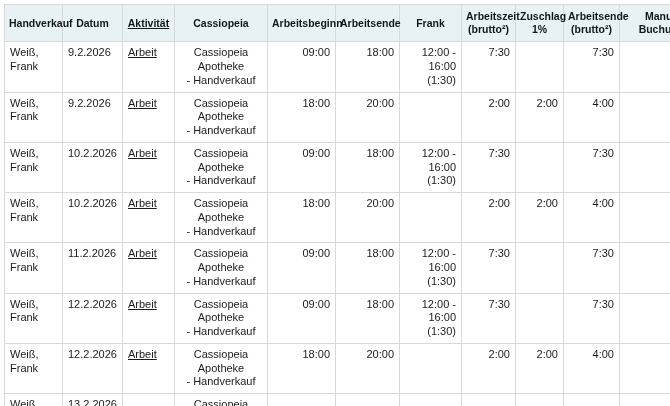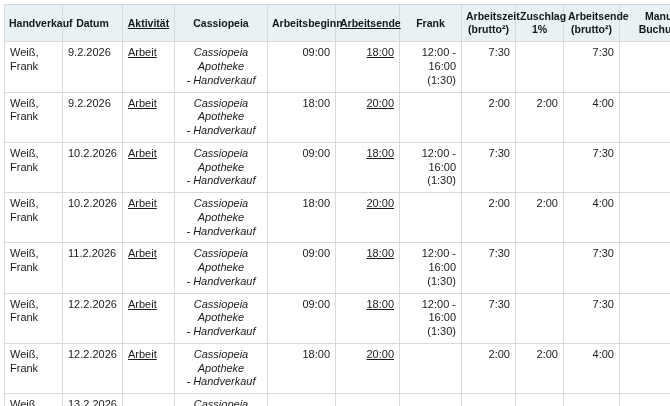--- a/index.html
+++ b/index.html
@@ -43,42 +43,42 @@
     padding: 5px 4px;
     vertical-align: middle;
     color: #11181c;
   }
   
   .c-emp      { width: 58px;  text-align: left; }
   .c-date     { width: 60px;  text-align: left; }
   .c-act      { width: 52px;  text-align: left; text-decoration: underline; }
   .c-dept     { width: 93px;  text-align: center; }
   .c-begin    { width: 68px;  text-align: right; }
-  .c-end      { width: 64px;  text-align: right; text-decoration: underline; }
+  .c-end      { width: 64px;  text-align: right; }
   .c-pause    { width: 62px;  text-align: right; }
   .c-net      { width: 54px;  text-align: right; }
   .c-sup      { width: 48px;  text-align: right; }
   .c-gross    { width: 56px;  text-align: right; }
   .c-manual   { width: 96px;  text-align: right; }
 
   tbody td.c-emp,
   tbody td.c-date,
   tbody td.c-act { text-align: left; }
   tbody td.c-dept { text-align: center; }
   tbody td.c-begin,
   tbody td.c-end,
   tbody td.c-pause,
   tbody td.c-net,
   tbody td.c-sup,
   tbody td.c-gross,
   tbody td.c-manual { text-align: right; }
 
   tbody tr { height: 33px; }
   tbody td { height: 33px; }
-  .dept-line { display: block; font-style: italic; }
+  .dept-line { display: block; }
   .dept-line.second { text-align: center; }
 </style>
 </head>
 <body>
 
 <div class="table-wrap">
   <table class="timesheet">
     <thead>
       <tr>
         <th class="c-emp">Handverkauf</th>

